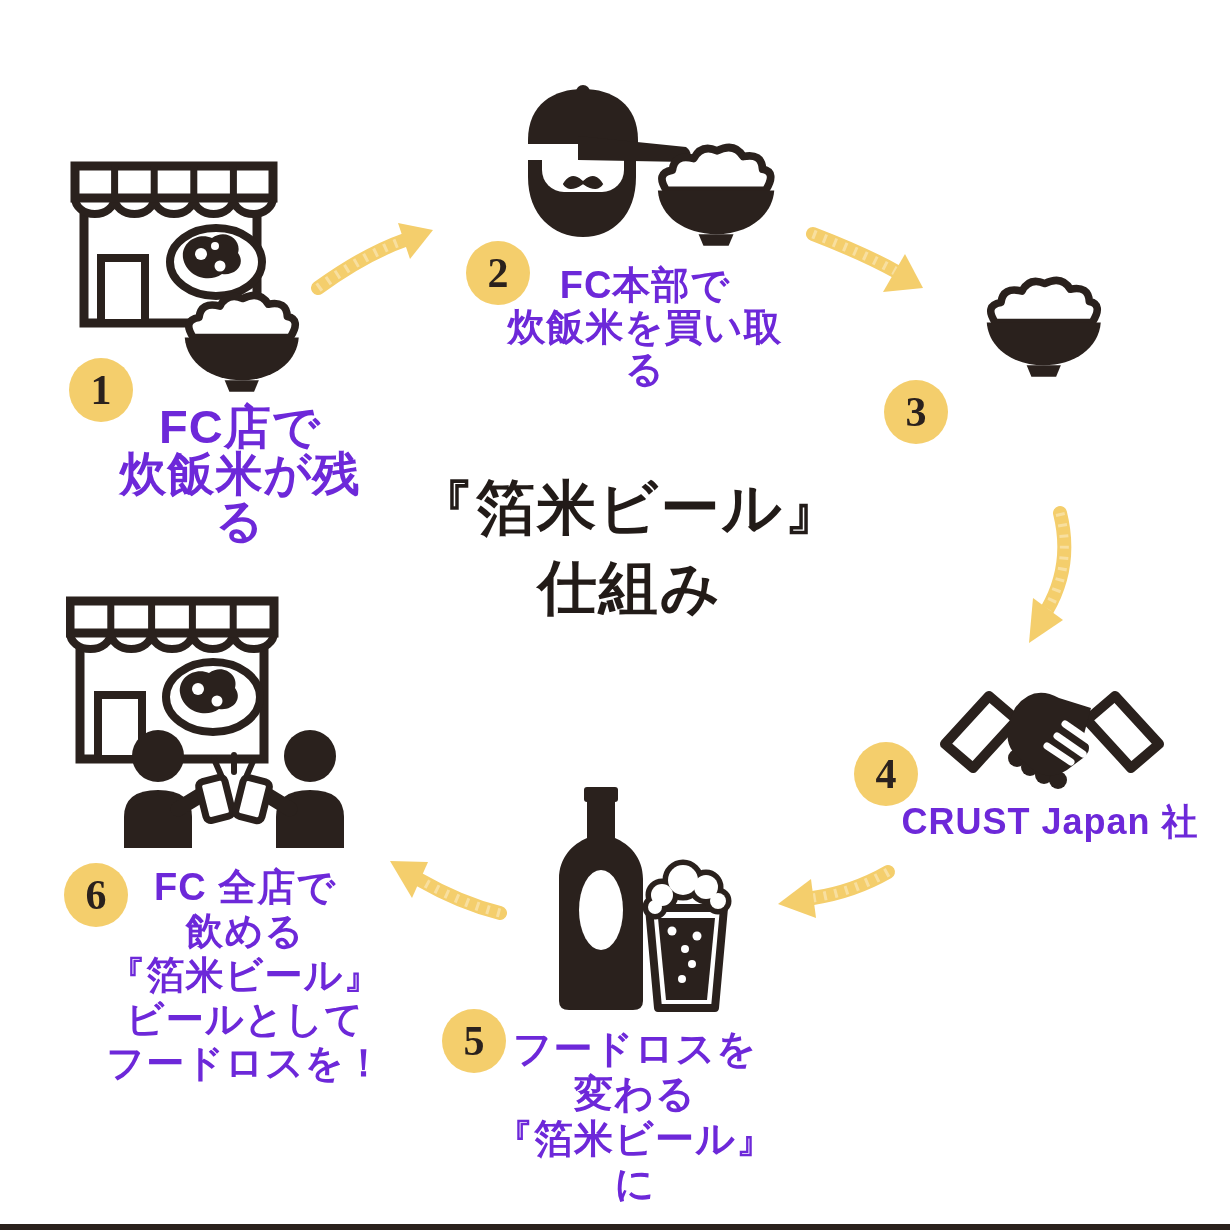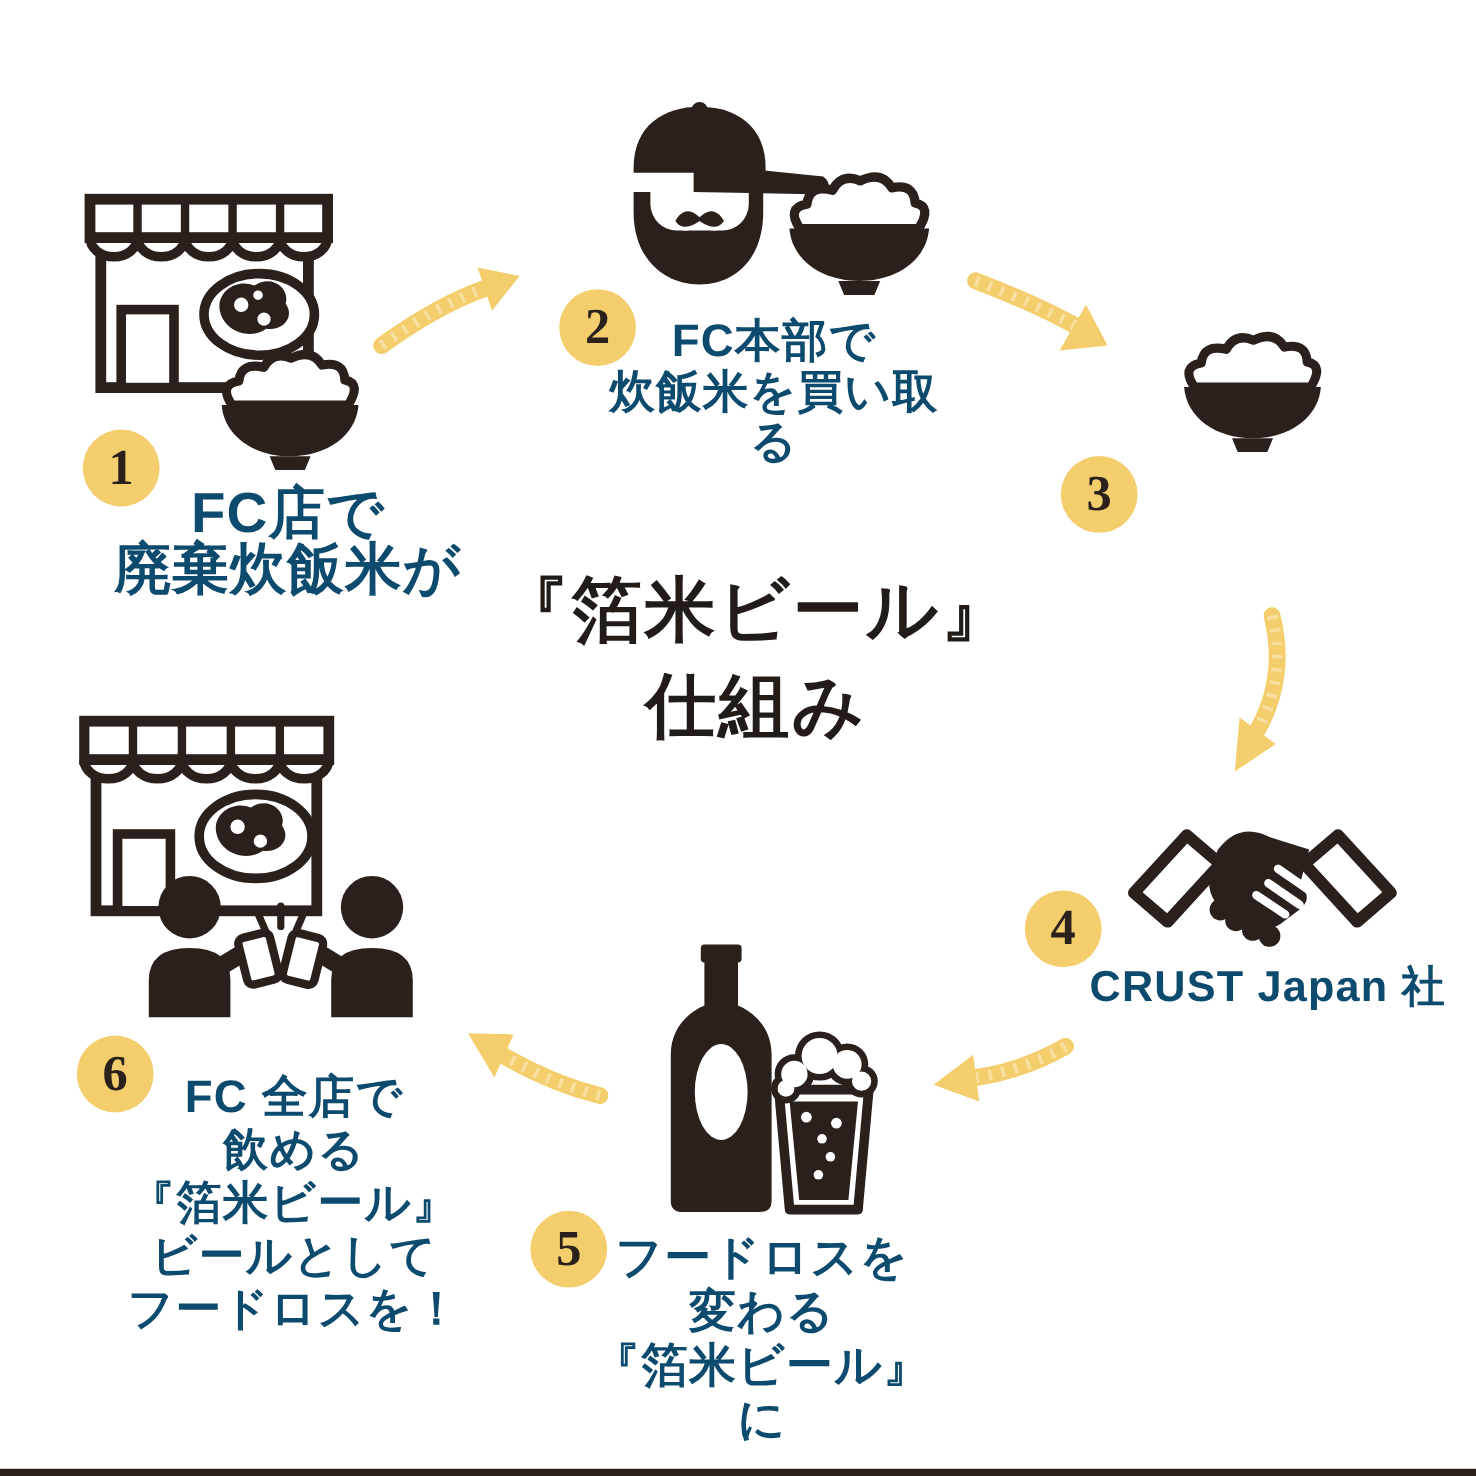--- a/index.html
+++ b/index.html
@@ -16,28 +16,28 @@
   }
   #title span{display:block;}
   
   .badge{
     width:64px;height:64px;border-radius:50%;background:#f4ce6c;
     display:flex;align-items:center;justify-content:center;
     font-family:"Liberation Serif","DejaVu Serif",serif;font-weight:700;
     font-size:42px;color:#2a211d;
   }
   
-  .step-label{text-align:center;font-weight:600;letter-spacing:1px;color:#0c4a6e;}
+  .step-label{text-align:center;font-weight:600;letter-spacing:1px;color:#6d28d9;}
   .step-label span{display:block;}
   #label-1{left:95px;top:403px;width:290px;font-size:47px;line-height:47px;}
   #label-2{left:495px;top:264px;width:300px;font-size:38px;line-height:42px;}
   #label-3{left:930px;top:396px;width:300px;font-size:38px;line-height:39px;}
-  #label-4{left:895px;top:801px;width:310px;font-size:36px;line-height:42px;text-align:right;}
+  #label-4{left:895px;top:801px;width:310px;font-size:36px;line-height:42px;}
   #label-5{left:475px;top:1026px;width:320px;font-size:39px;line-height:45px;}
-  #label-6{left:80px;top:865px;width:330px;font-size:38px;line-height:44px;margin-top:28px;}
+  #label-6{left:80px;top:865px;width:330px;font-size:38px;line-height:44px;}
   #badge-1{left:69px;top:358px;}
   #badge-2{left:466px;top:241px;}
   #badge-3{left:884px;top:380px;}
   #badge-4{left:854px;top:742px;}
   #badge-5{left:442px;top:1009px;}
   #badge-6{left:64px;top:863px;}
   #icon-1{left:68px;top:158px;}
   #icon-2{left:498px;top:80px;}
   #icon-3{left:980px;top:273px;}
   #icon-4{left:933px;top:658px;}
@@ -174,21 +174,21 @@
 
   <div id="badge-1" class="abs badge">1</div>
   <div id="badge-2" class="abs badge">2</div>
   <div id="badge-3" class="abs badge">3</div>
   <div id="badge-4" class="abs badge">4</div>
   <div id="badge-5" class="abs badge">5</div>
   <div id="badge-6" class="abs badge">6</div>
 
   <div id="label-1" class="abs step-label">
     <span>FC店で</span>
-    <span>廃棄炊飯米が</span>
+    <span>炊飯米が残る</span>
   </div>
   <div id="label-2" class="abs step-label">
     <span>FC本部で</span>
     <span>炊飯米を買い取る</span>
   </div>
   <div id="label-4" class="abs step-label">
     <span>CRUST Japan 社</span>
   </div>
   <div id="label-5" class="abs step-label">
     <span>フードロスを</span>

